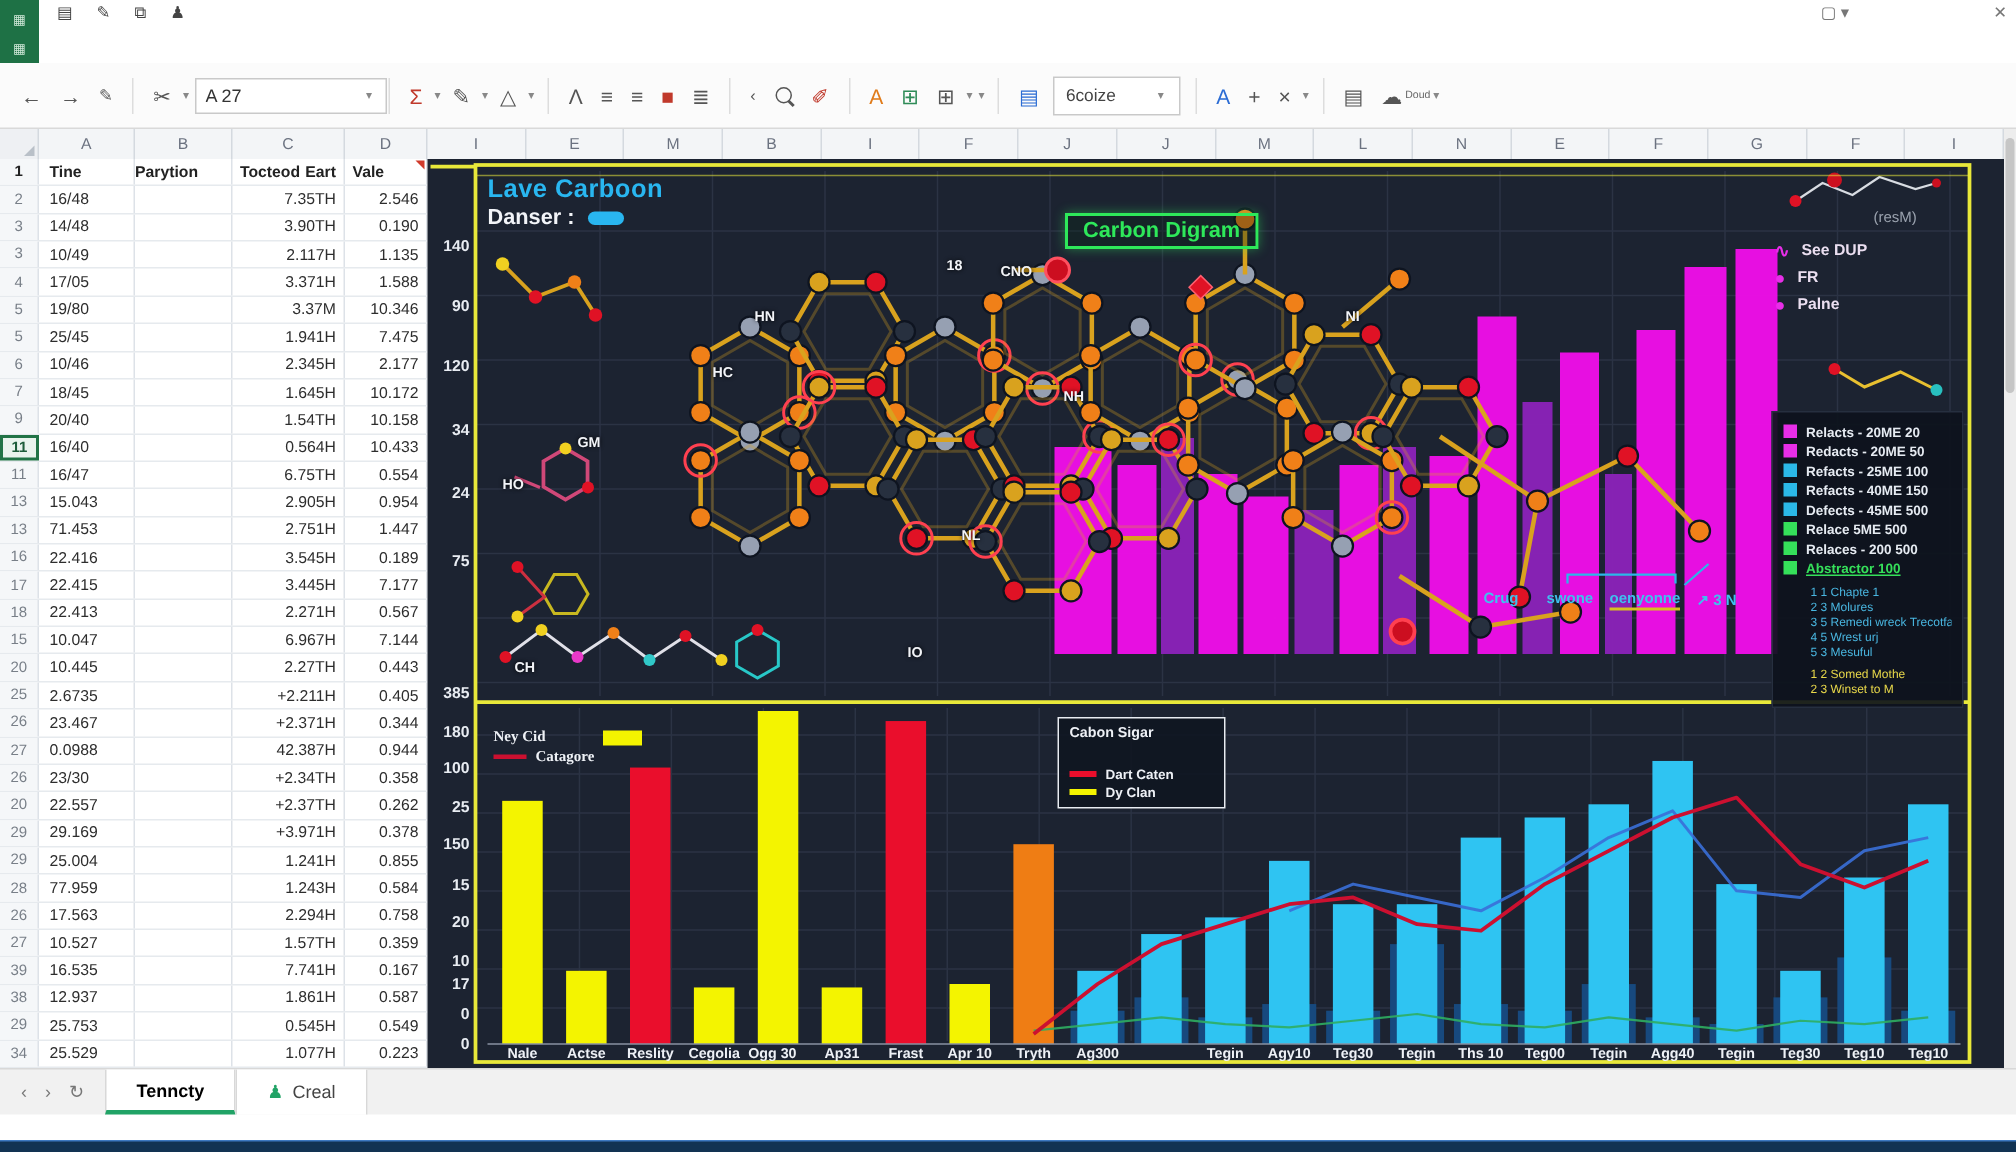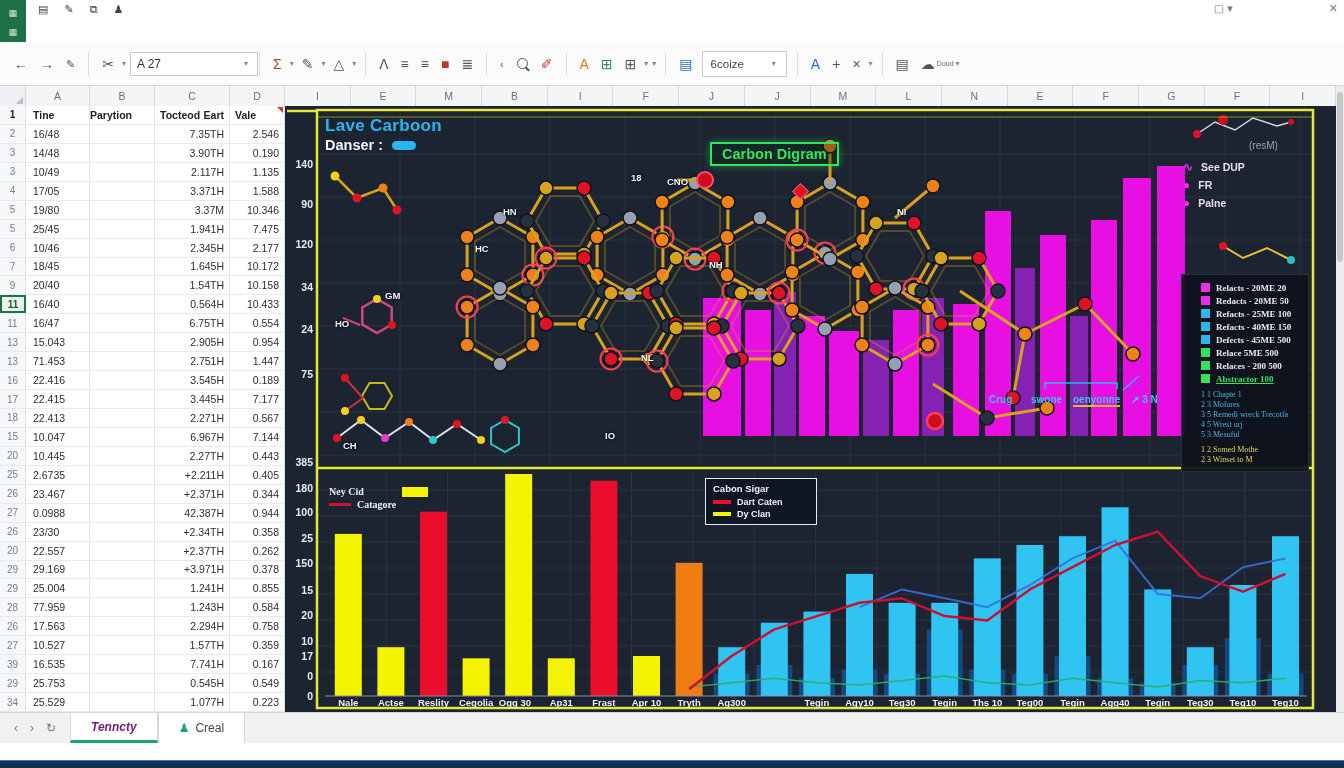--- a/index.html
+++ b/index.html
@@ -56,51 +56,51 @@
   .cr-title .t1{color:#29b6f0;font-size:17px;font-weight:bold;letter-spacing:.3px;}
   .cr-title .t2{color:#f2f4f8;font-size:14.5px;font-weight:bold;display:flex;align-items:center;gap:9px;margin-top:1px;}
   .pill{display:inline-block;width:24px;height:9px;border-radius:5px;background:#29b6f0;}
   .cr-annot{position:absolute;left:425px;top:36px;z-index:6;border:2px solid #2ee85a;color:#2ee85a;background:rgba(8,40,22,.35);
     font-size:14.5px;font-weight:bold;padding:2px 10px;box-shadow:0 0 8px rgba(46,232,90,.45);}
   .tick{position:absolute;width:28px;text-align:right;color:#e8ecf2;font-size:10.5px;font-weight:bold;z-index:4;}
   .mini-leg{position:absolute;left:898px;top:52px;z-index:6;}
   .mini-leg .mi{display:flex;align-items:center;gap:8px;height:18px;color:#eadef0;font-size:10.5px;font-weight:bold;}
   .mi .dot{color:#e82ee8;font-size:12px;}
   .legend-box{position:absolute;left:896px;top:168px;width:128px;z-index:6;background:rgba(13,18,28,.92);
-    border:1px solid #262f3f;padding:6px 19px;box-sizing:border-box;font-family:Liberation Serif, serif;}
+    border:1px solid #262f3f;padding:6px 7px;box-sizing:border-box;}
   .lg-item{display:flex;align-items:center;gap:6px;height:13px;color:#e6ebf2;font-size:9px;font-weight:bold;white-space:nowrap;}
   .lg-item .sw{width:9px;height:9px;flex:0 0 9px;}
   .lg-item.ul span.lb{text-decoration:underline;color:#35e05a;}
   .lg-small{margin-top:5px;}
-  .lg-small div{font-size:8px;color:#49b6e0;height:10px;white-space:nowrap;overflow:hidden;}
+  .lg-small div{font-size:8px;color:#49b6e0;height:10px;white-space:nowrap;overflow:hidden;margin-left:18px;}
   .lg-small.yel div{color:#e8d84a;}
   .sub-label{position:absolute;color:#3ec1ee;font-size:10px;font-weight:bold;z-index:5;}
   .sub-label.u{border-bottom:2px solid #d8c020;}
   .mol-label{position:absolute;color:#f2f4f8;font-size:9.5px;font-weight:bold;z-index:5;text-shadow:0 0 3px #000;}
   .cr-note{position:absolute;left:964px;top:34px;color:#9aa2ae;font-size:10px;z-index:5;}
   .xlabels{position:absolute;left:0;top:591px;width:1051px;height:15px;z-index:5;}
   .xlabels span{position:absolute;width:46px;text-align:center;color:#eef1f6;font-size:9.5px;font-weight:bold;}
   .legend-left{position:absolute;left:44px;top:380px;z-index:5;color:#eef1f6;font-size:10px;font-weight:bold;font-family:Liberation Serif, serif;}
   .legend-left .r1{display:flex;align-items:center;gap:38px;}
   .legend-left .ysw{width:26px;height:10px;background:#f4f400;}
   .legend-left .r2{display:flex;align-items:center;gap:6px;margin-top:2px;}
   .legend-left .rln{width:22px;height:2.5px;background:#cc1030;}
   .legend-center{position:absolute;left:420px;top:372px;width:112px;z-index:6;border:1.5px solid #e8ecf2;
     background:rgba(16,22,33,.9);padding:4px 7px;box-sizing:border-box;color:#eef1f6;}
-  .legend-center .lt{font-size:9.5px;font-weight:bold;margin-bottom:2px;}
+  .legend-center .lt{font-size:9.5px;font-weight:bold;margin-bottom:16px;}
   .legend-center .lr{display:flex;align-items:center;gap:6px;font-size:9px;font-weight:bold;height:12px;}
   .legend-center .lsw{width:18px;height:4px;}
   
   .vscroll{position:absolute;left:1336px;top:86px;width:8px;height:626px;background:#ededed;}
   .vthumb{position:absolute;left:1px;top:6px;width:6px;height:170px;background:#c6c6c6;border-radius:3px;}
   .tabbar{position:absolute;left:0;top:712px;width:1344px;height:30px;background:#f1f1f1;border-top:1px solid #d8d8d8;
     display:flex;align-items:stretch;font-size:12px;color:#444;}
   .tab-nav{display:flex;align-items:center;gap:12px;padding:0 14px;color:#777;font-size:12px;}
   .sheet-tab{display:flex;align-items:center;gap:6px;padding:0 20px;background:#fff;border-right:1px solid #d8d8d8;border-left:1px solid #d8d8d8;}
-  .sheet-tab.active{color:#701a75;font-weight:bold;border-bottom:3px solid #21a366;font-style:italic;justify-content:center;}
+  .sheet-tab.active{color:#000000;font-weight:bold;border-bottom:3px solid #21a366;justify-content:center;}
   .sheet-tab .person{color:#21a366;font-size:12px;}
   .statusbar{position:absolute;left:0;top:742px;width:1344px;height:18px;background:#fafafa;border-top:1px solid #e0e0e0;
     font-size:10px;color:#888;display:flex;align-items:center;}
   .statusbar .cellbox{width:110px;border-right:1px solid #ddd;height:100%;display:flex;align-items:center;padding-left:26px;box-sizing:border-box;}
   .bottomstrip{position:absolute;left:0;top:760px;width:1344px;height:8px;background:#123352;border-top:1.5px solid #3d79c0;}
 </style>
 </head>
 <body>
 
 <div id="app">
@@ -397,20 +397,27 @@
         <div class="cell cb"></div>
         <div class="cell cc">1.57TH</div>
         <div class="cell cd">0.359</div>
       </div>
       <div class="row">
         <div class="cell rn">39</div>
         <div class="cell ca">16.535</div>
         <div class="cell cb"></div>
         <div class="cell cc">7.741H</div>
         <div class="cell cd">0.167</div>
+      </div>
+      <div class="row">
+        <div class="cell rn">38</div>
+        <div class="cell ca">12.937</div>
+        <div class="cell cb"></div>
+        <div class="cell cc">1.861H</div>
+        <div class="cell cd">0.587</div>
       </div>
       <div class="row">
         <div class="cell rn">29</div>
         <div class="cell ca">25.753</div>
         <div class="cell cb"></div>
         <div class="cell cc">0.545H</div>
         <div class="cell cd">0.549</div>
       </div>
       <div class="row">
         <div class="cell rn">34</div>

